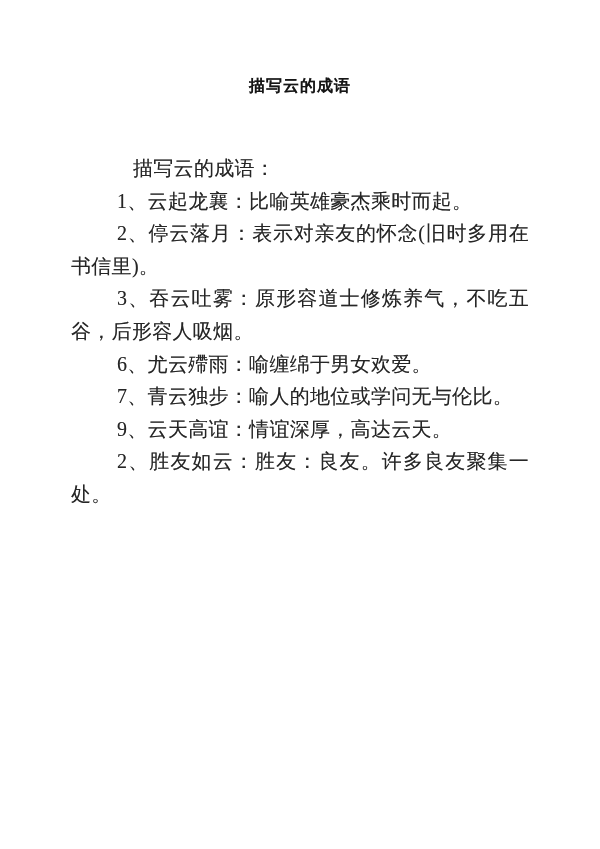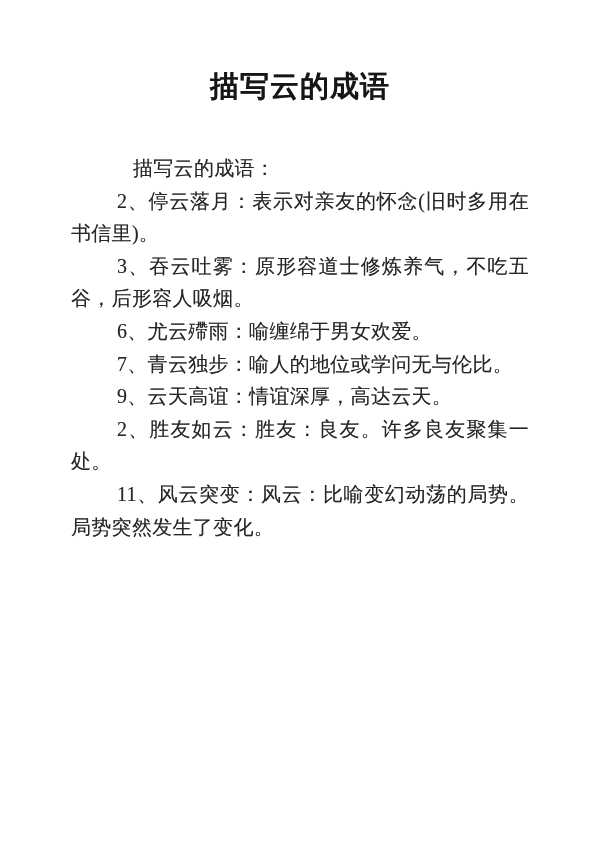--- a/index.html
+++ b/index.html
@@ -15,21 +15,21 @@
   }
   .page {
     width: 600px;
     height: 849px;
     background: #ffffff;
     box-sizing: border-box;
   }
   .doc-title {
     margin: 70px 0 0 0;
     text-align: center;
-    font-size: 29px;
+    font-size: 16px;
     line-height: 32px;
     font-weight: bold;
     letter-spacing: 1px;
     color: #161616;
     text-shadow: 0 0 0.5px rgba(0,0,0,0.55);
   }
   .doc-body {
     margin: 50px 16px 0 71px;
     width: 458px;
     font-size: 20px;
@@ -52,21 +52,21 @@
 </style>
 </head>
 <body>
 
 <div class="page">
   <h1 class="doc-title">描写云的成语</h1>
 
   <div class="doc-body">
     <p class="intro-line">描写云的成语：</p>
 
+    <p class="idiom-item">1、云起龙襄：比喻英雄豪杰乘时而起。</p>
     <p class="idiom-item">2、停云落月：表示对亲友的怀念(旧时多用在书信里)。</p>
     <p class="idiom-item">3、吞云吐雾：原形容道士修炼养气，不吃五谷，后形容人吸烟。</p>
     <p class="idiom-item">6、尤云殢雨：喻缠绵于男女欢爱。</p>
     <p class="idiom-item">7、青云独步：喻人的地位或学问无与伦比。</p>
     <p class="idiom-item">9、云天高谊：情谊深厚，高达云天。</p>
     <p class="idiom-item">2、胜友如云：胜友：良友。许多良友聚集一处。</p>
-    <p class="idiom-item">11、风云突变：风云：比喻变幻动荡的局势。局势突然发生了变化。</p>
   </div>
 </div>
 
 </body></html>

